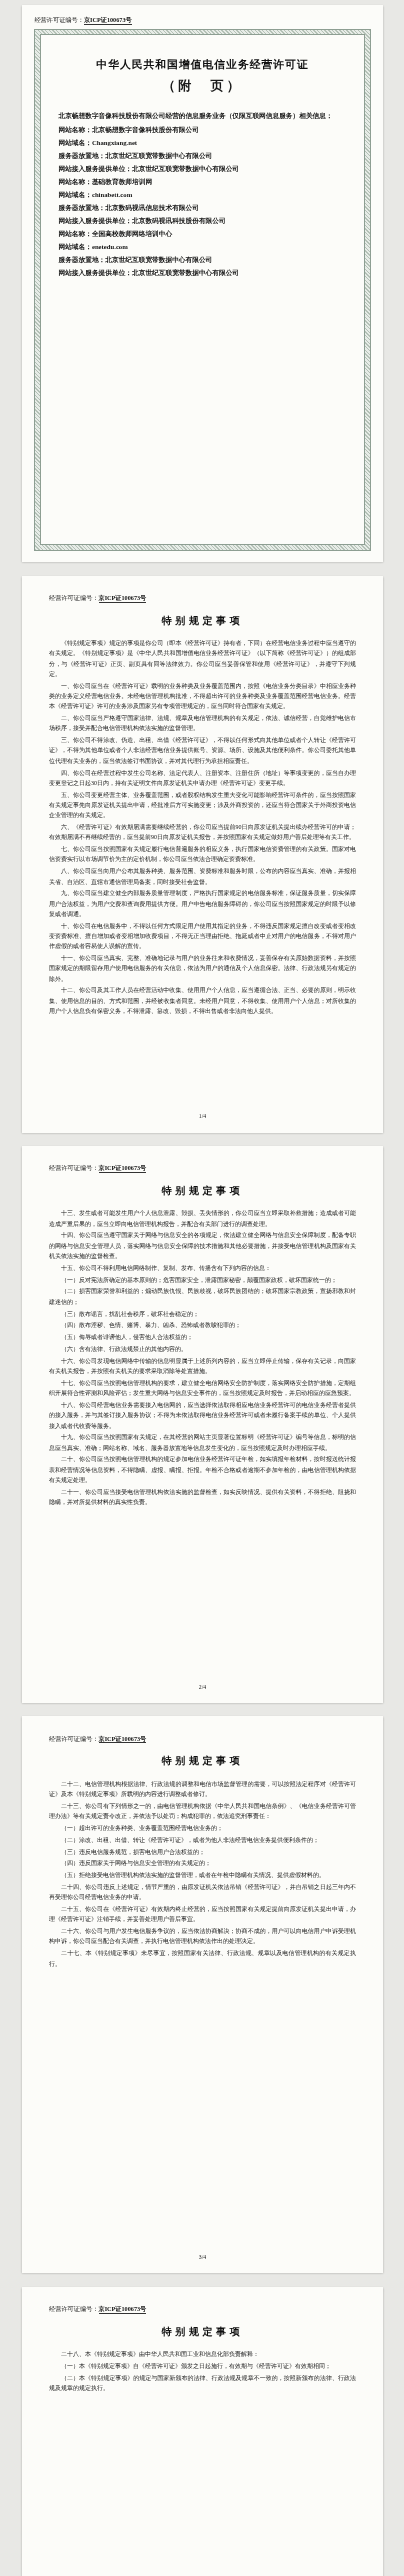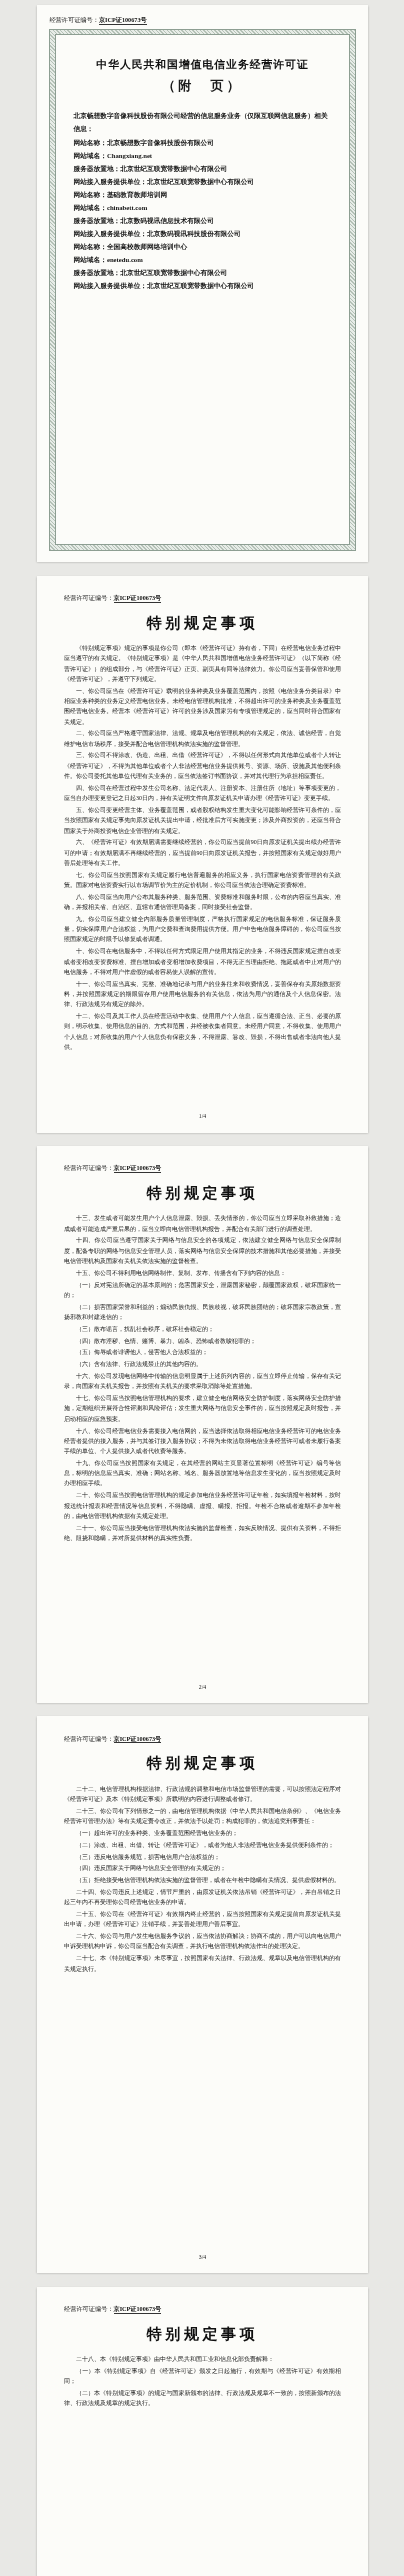--- a/index.html
+++ b/index.html
@@ -2,21 +2,21 @@
 <html style="font-size:8.2px"><head>
 <meta charset="utf-8">
 <style>
   * { margin: 0; padding: 0; box-sizing: border-box; }
   html, body { background: #e8e8e5; }
   body { font-family: "Liberation Serif", serif; color: #1a1a1a; }
 
   .canvas { width: 405px; margin: 0 auto; padding: 5.2px 0 27px; }
 
   .page {
-    width: 331px;
+    width: 361px;
     height: 557px;
     margin: 0 auto 13.4px;
     background: #fcfcf9;
     box-shadow: 0 0.5px 2.1px rgba(0,0,0,0.28);
     overflow: hidden;
     position: relative;
   }
   .page:last-child { margin-bottom: 0; }
 
   
@@ -58,21 +58,21 @@
     font-weight: bold;
     line-height: 13px;
     color: #151515;
   }
   .cert-intro { margin-bottom: 1.5px; }
 
   
   .prov-page { padding: 17.5px 27px 36px; }
   .prov-title {
     text-align: center;
-    font-size: 15px;
+    font-size: 10px;
     font-weight: bold;
     letter-spacing: 3.6px;
     margin: 11.3px 0 10.3px;
     color: #101010;
   }
   .prov-par {
     font-size: 6px;
     line-height: 10.3px;
     text-align: justify;
     text-indent: 2em;

